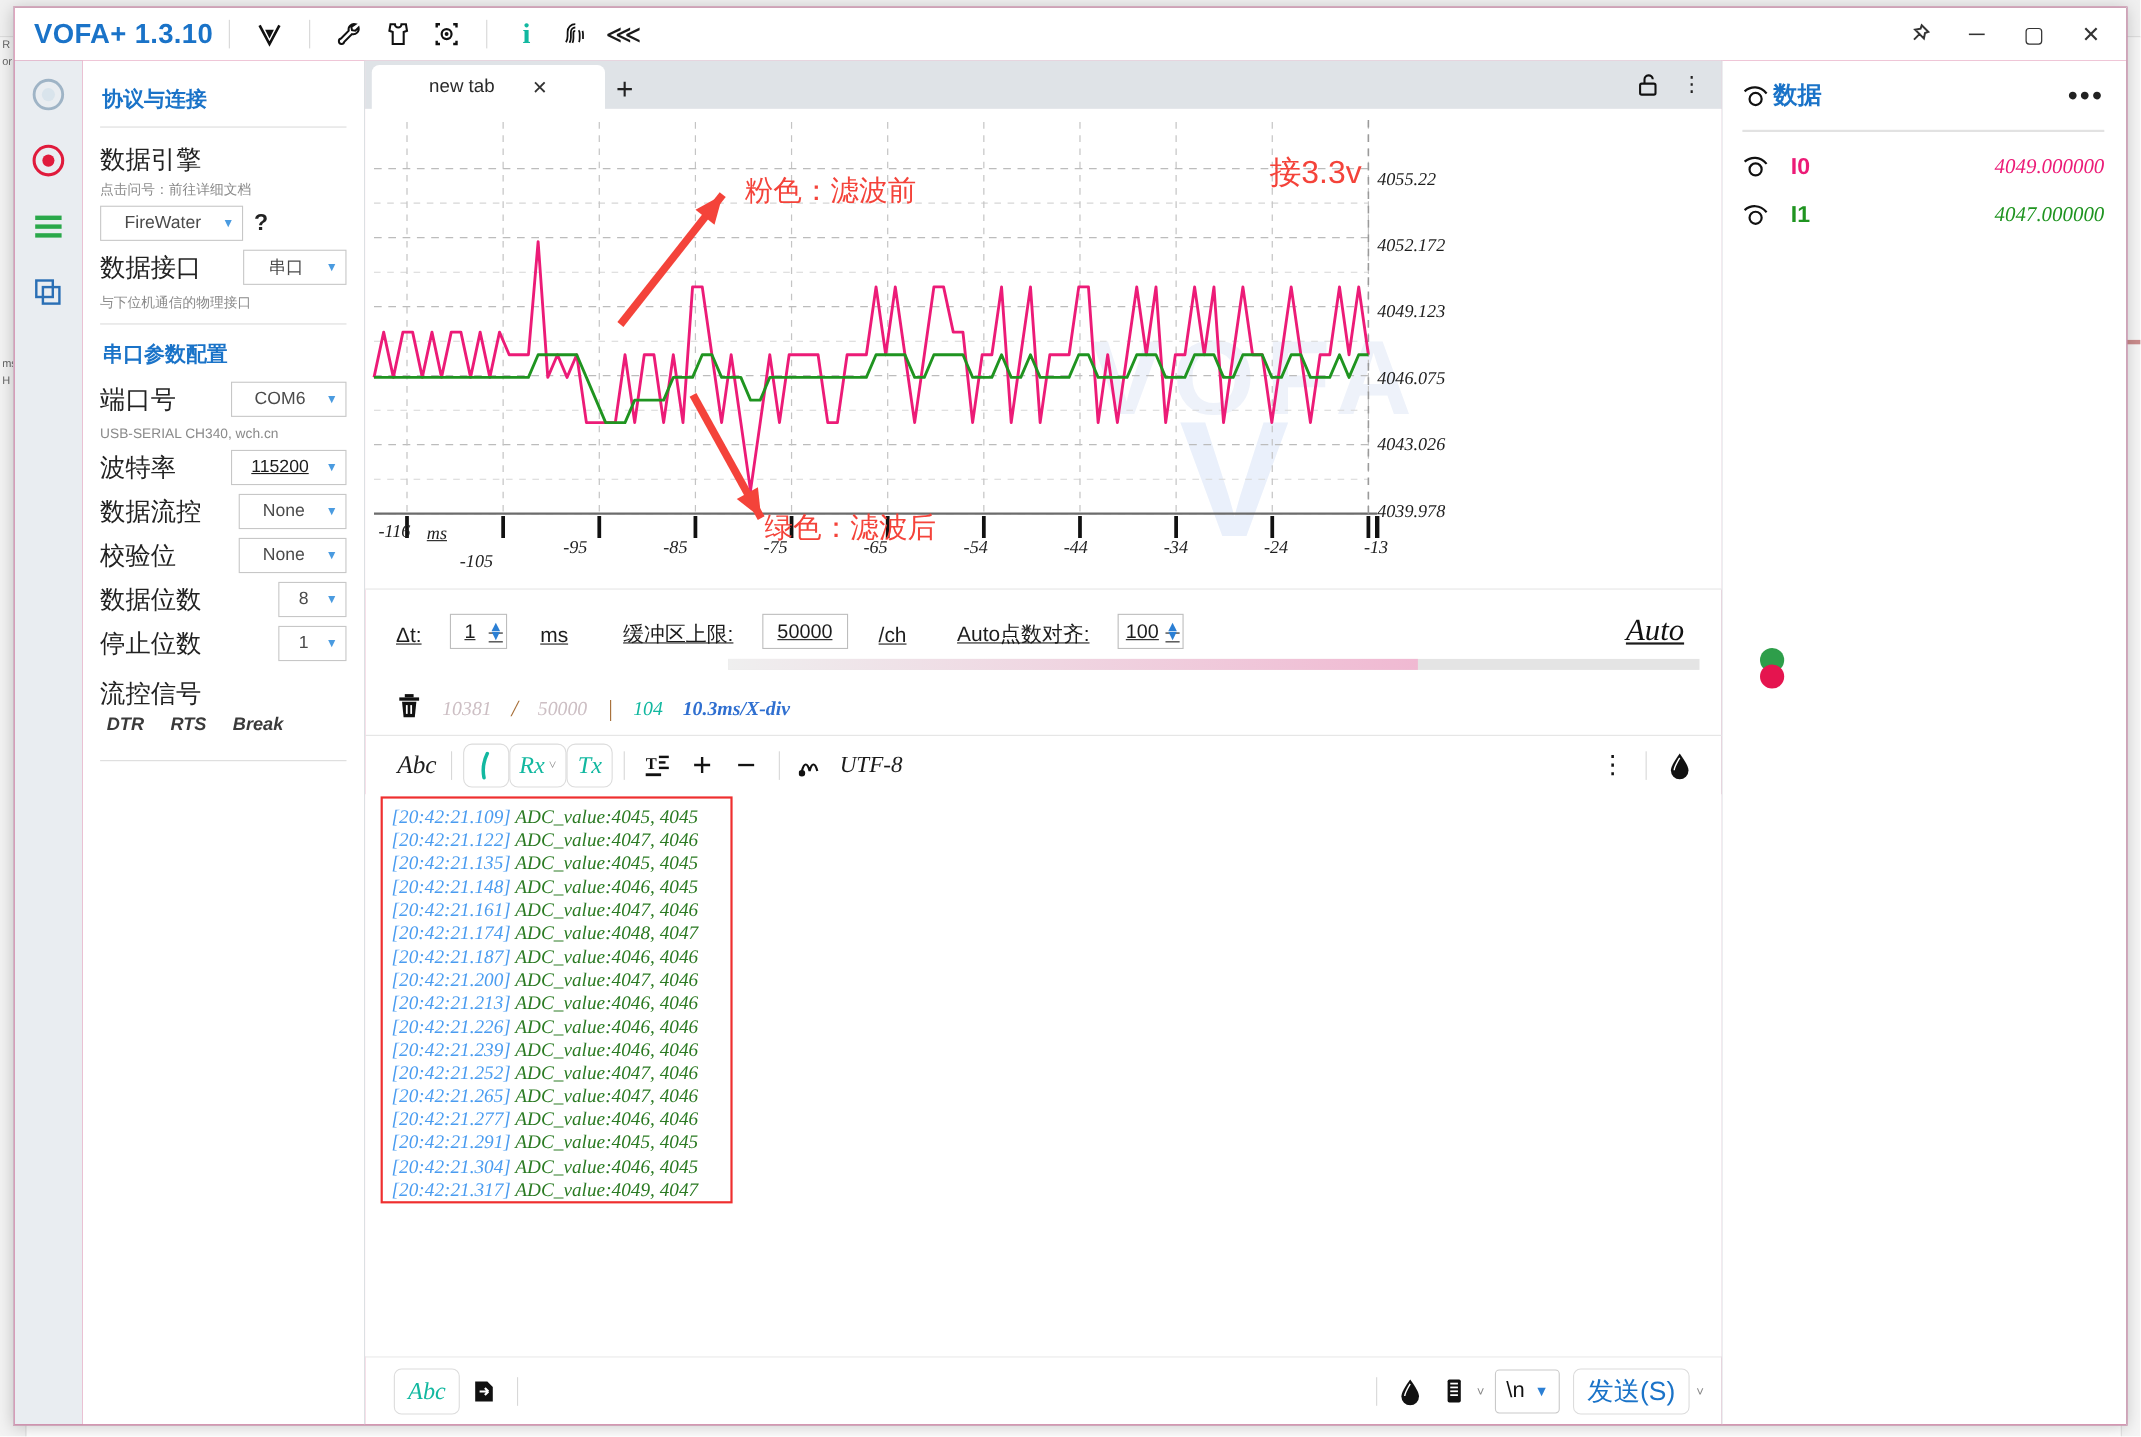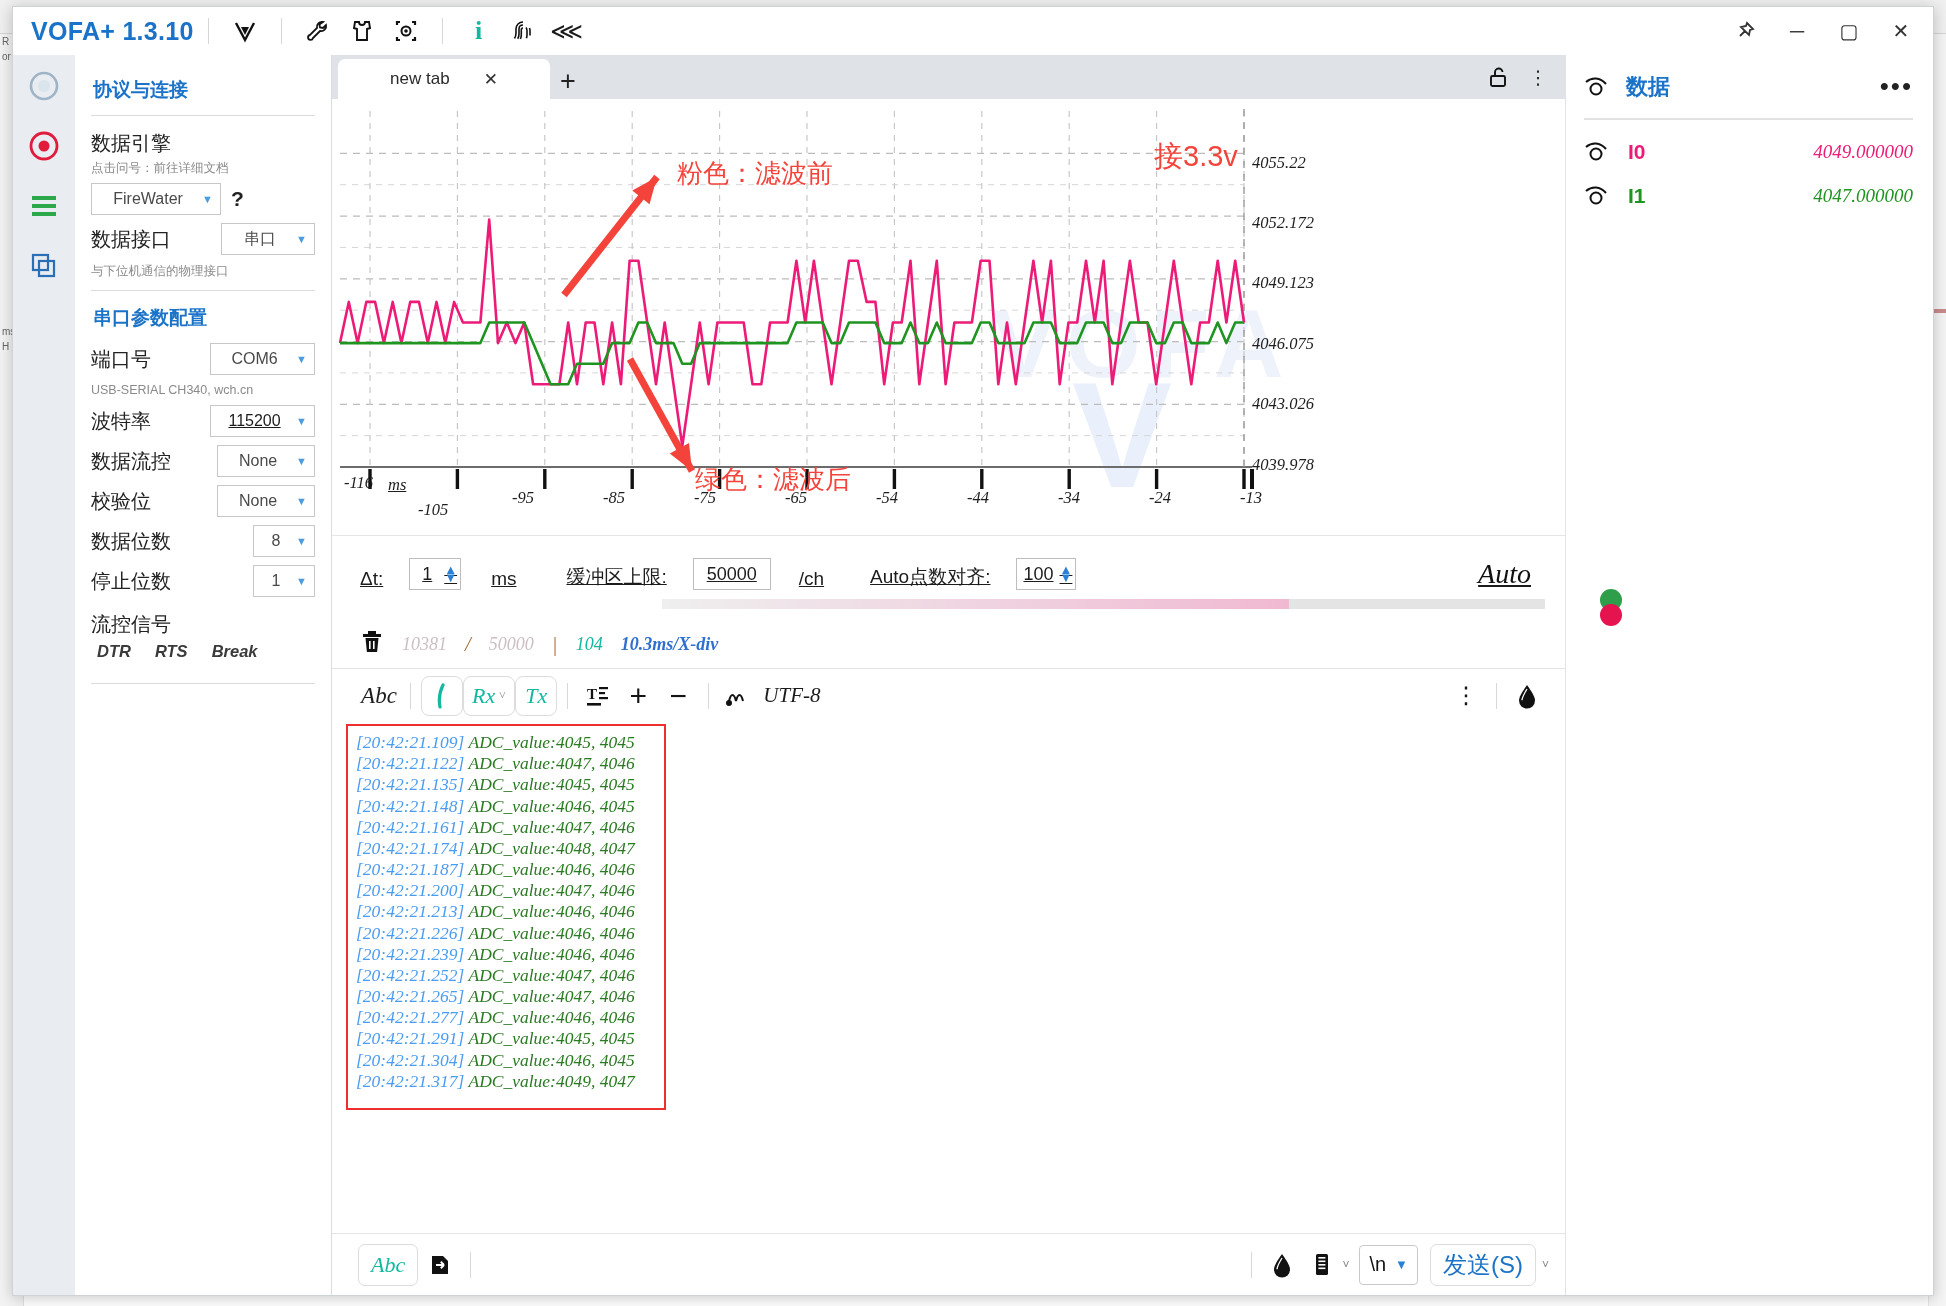--- a/index.html
+++ b/index.html
@@ -71,21 +71,21 @@
   .rail-btn { width:42px; height:42px; display:flex; align-items:center; justify-content:center;
               border-radius:4px; cursor:pointer; }
 
   
   .sidebar {
     width:257px; background:#ffffff; border-right:1px solid #d9dde0;
     padding:18px 16px 0 16px; overflow:hidden;
   }
   .sec-title { font-size:19px; font-weight:bold; color:#1a73c8; margin:4px 0 12px 2px; }
   .hr { height:1px; background:#dcdcdc; margin:10px 0 14px 0; }
-  .field-label { font-size:20px; color:#222; }
+  .field-label { font-size:23px; color:#222; }
   .field-hint { font-size:12.5px; color:#8a8a8a; margin:3px 0 6px 0; }
   .row { display:flex; align-items:center; justify-content:space-between; margin:8px 0; }
   .combo {
     border:1px solid #c7c7c7; background:#fff; height:32px; min-width:84px;
     display:flex; align-items:center; justify-content:space-between; gap:8px;
     padding:0 7px 0 10px; font-size:16px; color:#4a4a4a; cursor:pointer;
   }
   .combo .val { flex:1; text-align:center; }
   .combo .caret { color:#4a9be0; font-size:11px; }
   .combo.underline .val { text-decoration:underline; color:#1b1b1b; }
@@ -183,21 +183,21 @@
   }
   .tsep { width:1px; height:26px; background:#d8d8d8; margin:0 10px; }
   .ticon { width:40px; height:40px; display:flex; align-items:center; justify-content:center;
            font-size:23px; color:#141414; cursor:pointer; }
   .enc { font-family:"Liberation Serif", serif; font-style:italic; font-size:21px; color:#1b1b1b; }
 
   
   .logwrap { flex:1; position:relative; background:#fff; overflow:hidden; }
   .logbox {
     position:absolute; left:14px; top:2px; width:320px;
-    border:2.5px solid #ef2f2f; padding:6px 8px 16px 8px; background:#fff;
+    border:2.5px solid #ef2f2f; padding:6px 8px 0 8px; background:#fff;
   }
   .logline {
     font-family:"Liberation Serif", serif; font-style:italic; font-size:17.5px;
     white-space:nowrap; line-height:1.21;
   }
   .lt { color:#4a9cf0; }
   .lm { color:#2a7a22; }
 
   
   .sendbar {
@@ -212,21 +212,21 @@
   }
   .caret-sm { font-size:12px; color:#888; }
   .nbox { border:1px solid #c9c9c9; border-radius:4px; height:40px; padding:0 9px;
           display:flex; align-items:center; gap:9px; font-size:20px; color:#111; cursor:pointer; }
   .nbox .caret { color:#2b7fd4; font-size:13px; }
 
   
   .rightpanel {
     width:368px; background:#ffffff; border-left:1px solid #dfe3e6; padding:16px 20px 0 18px;
   }
-  .rp-head { display:flex; align-items:center; gap:14px; }
+  .rp-head { display:flex; align-items:flex-end; }
   .rp-title { font-size:22px; font-weight:bold; color:#1a73c8; }
   .rp-dots { margin-left:auto; font-size:26px; color:#222; letter-spacing:2px; cursor:pointer; }
   .rp-hr { height:2px; background:#e2e2e2; margin:16px 0 18px 0; }
   .rp-row { display:flex; align-items:center; gap:16px; margin:16px 0;text-align:right; }
   .rp-name { font-size:21px; font-weight:bold; }
   .rp-val { margin-left:auto; font-family:"Liberation Serif", serif; font-style:italic; font-size:19px; }
   .eye { width:28px; height:28px; display:flex; align-items:center; justify-content:center; cursor:pointer; }
 </style>
 </head>
 <body>

